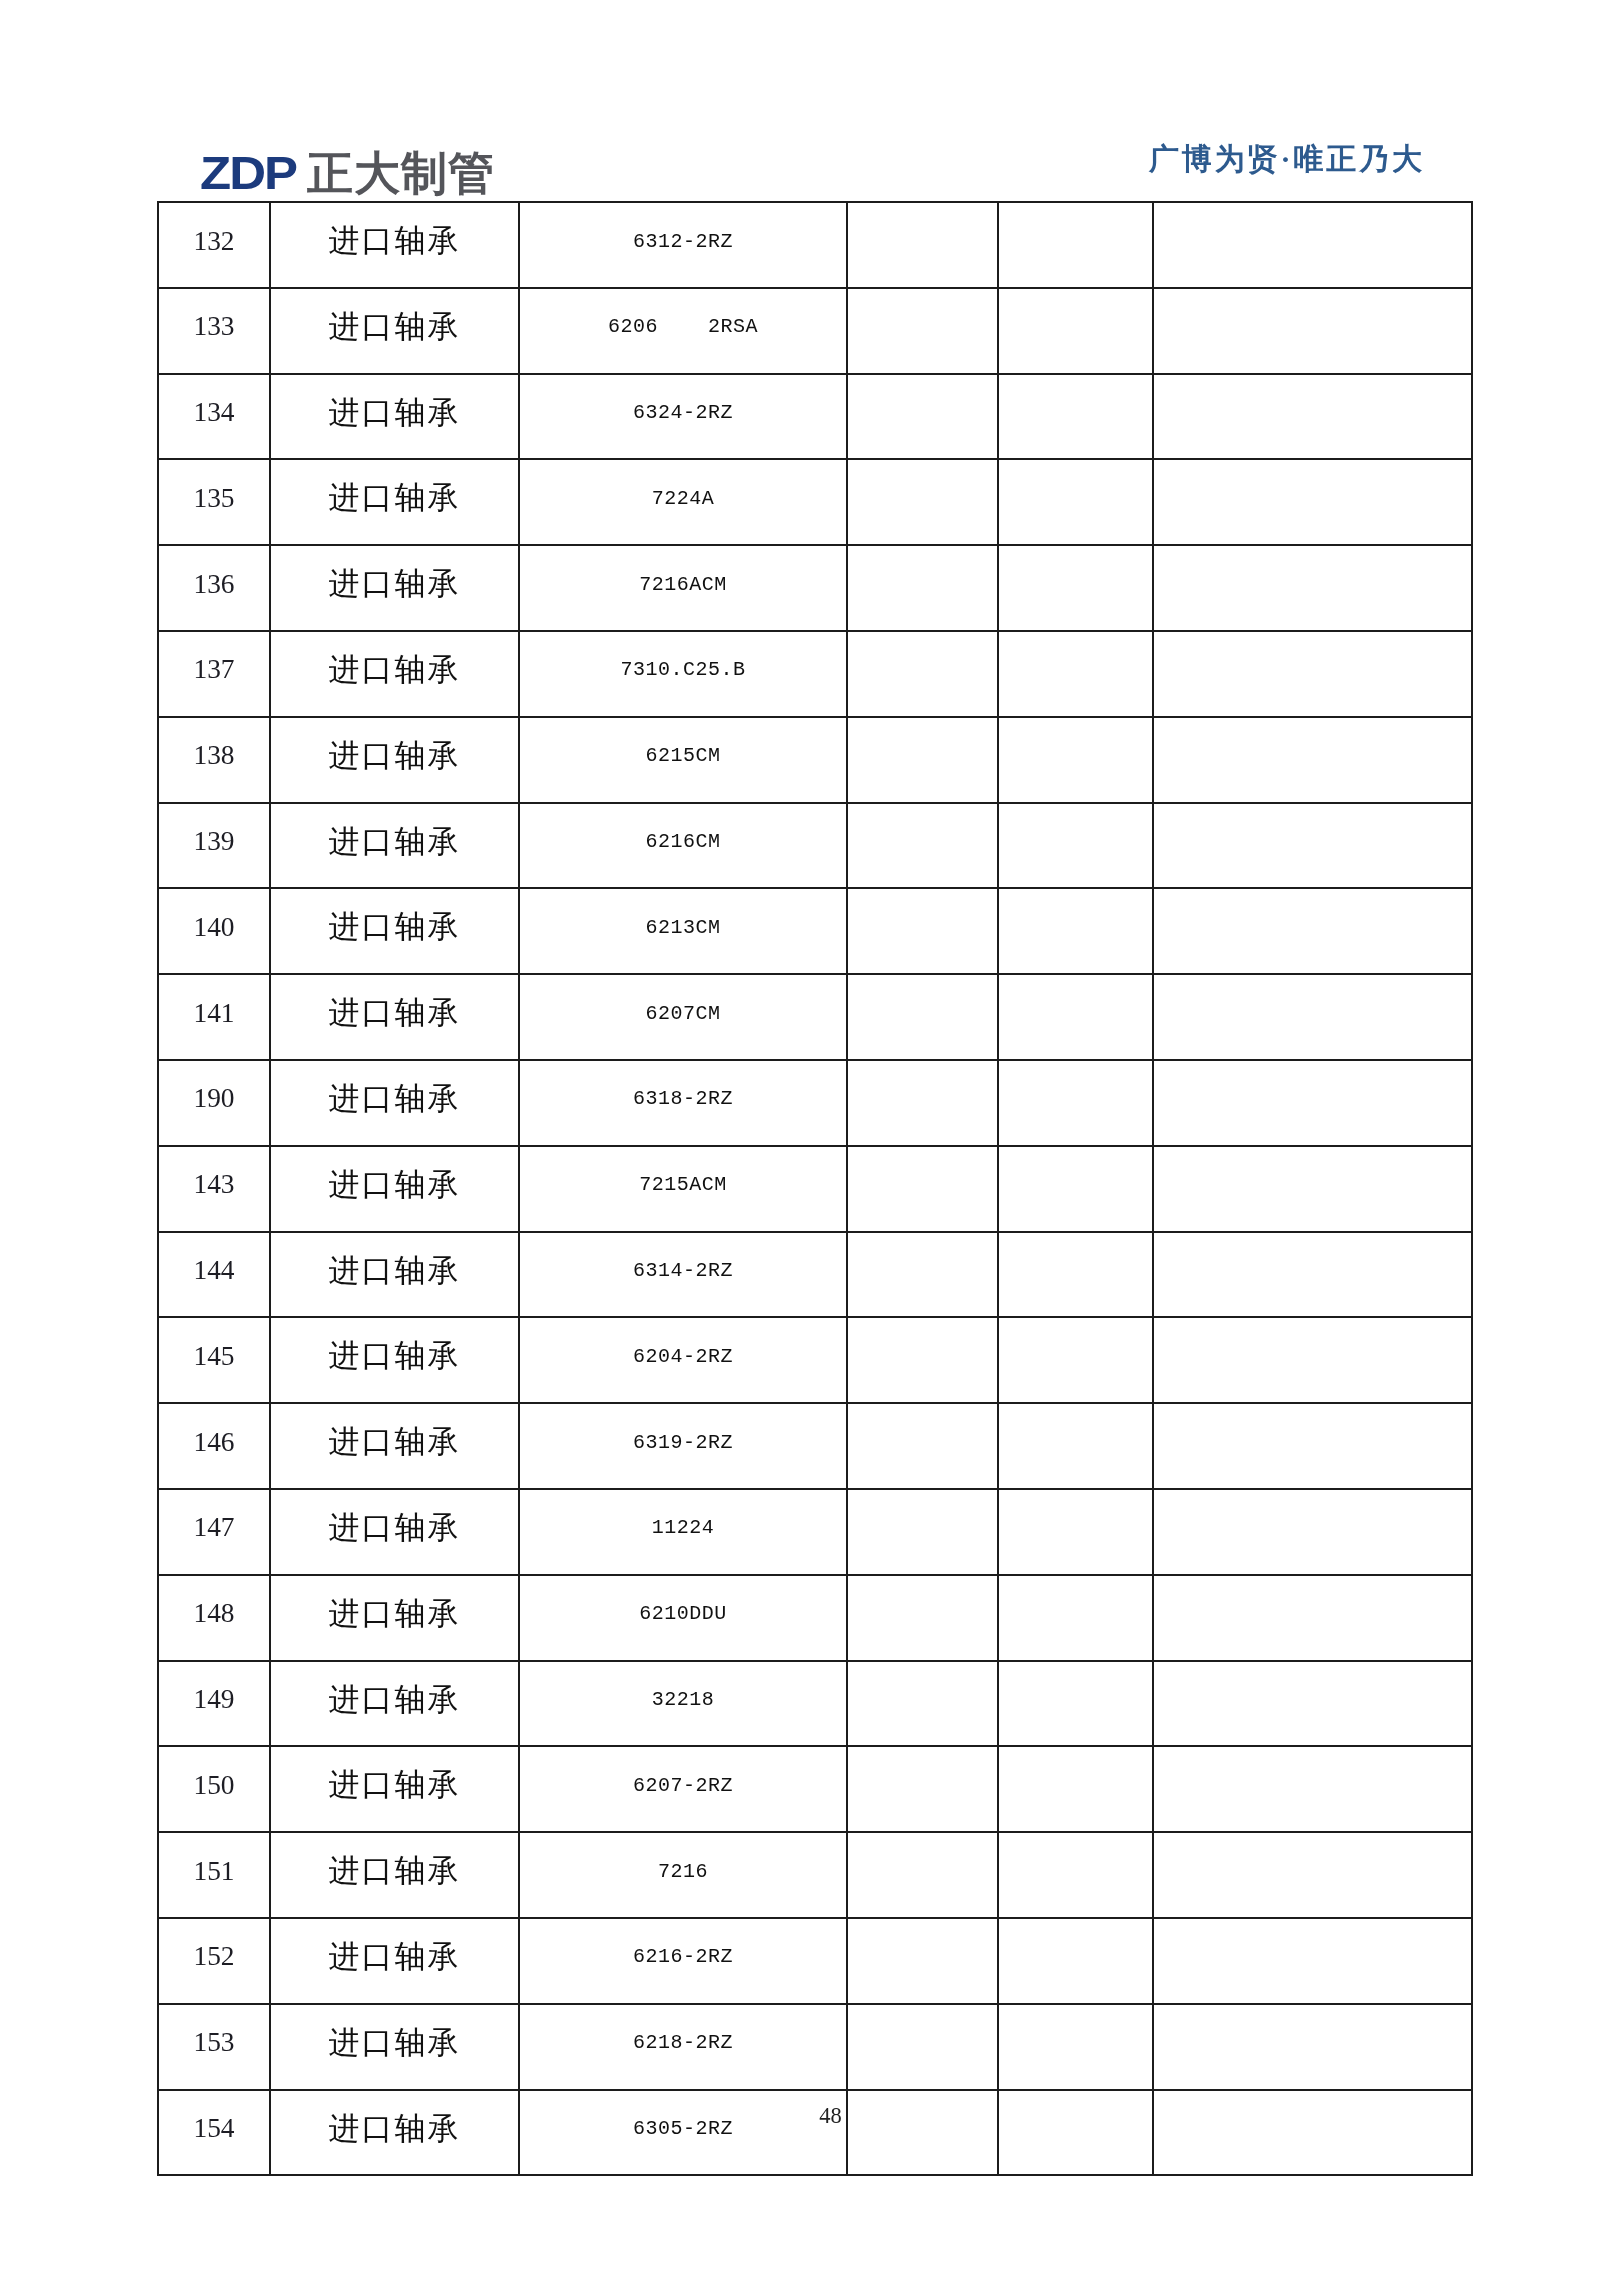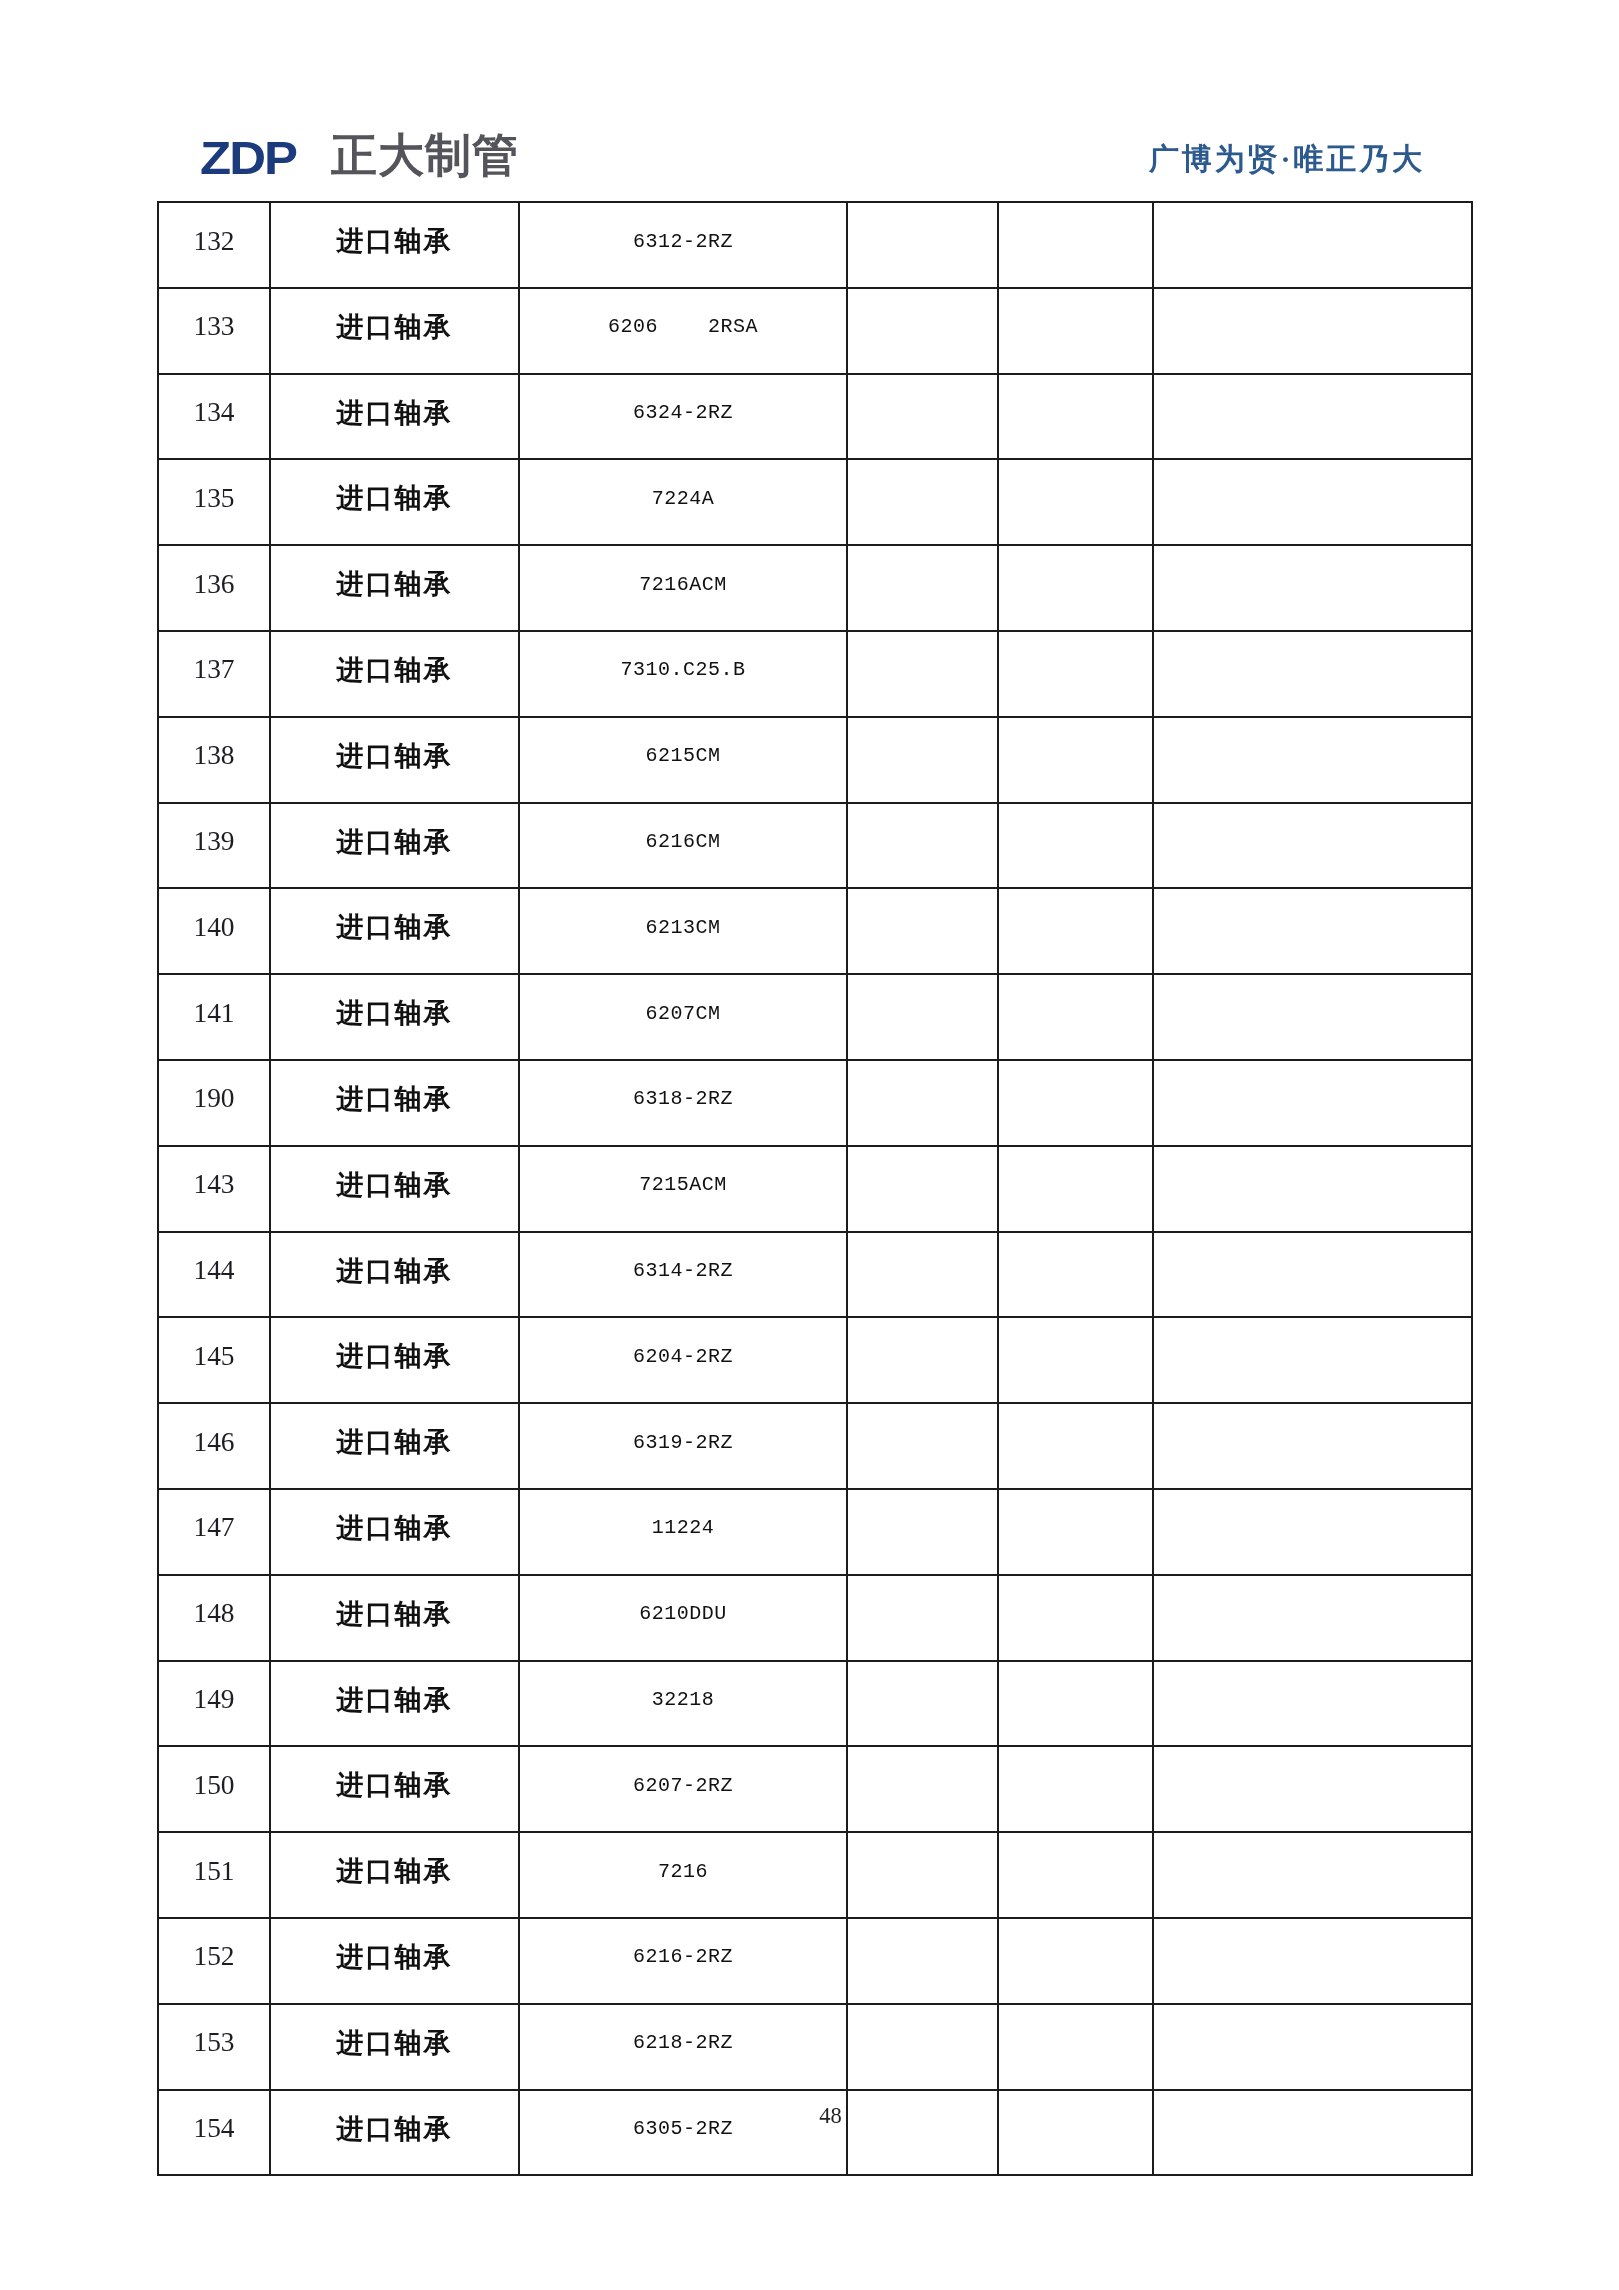--- a/index.html
+++ b/index.html
@@ -8,22 +8,22 @@
     width:1619px;height:2291px;
     background:#ffffff;
     font-family:"Liberation Sans", sans-serif;
     overflow:hidden;
   }
   
   #header{
     position:absolute;left:0;top:127px;width:1619px;height:69px;
   }
   #logo{
-    position:absolute;left:200px;top:5px;height:63px;
-    display:flex;gap:35px;
+    position:absolute;left:200px;top:14px;height:63px;
+    display:flex;align-items:center;gap:11px;
   }
   #logo .zdp{
     font-family:"Liberation Sans", sans-serif;
     font-weight:900;font-style:normal;
     font-size:51px;line-height:1;
     color:#1c3b7d;letter-spacing:-2px;
     transform:scaleY(0.92);
   }
   #logo .company{
     font-family:"Liberation Sans", sans-serif;
@@ -57,22 +57,22 @@
     text-align:center;
     vertical-align:middle;
     overflow:hidden;
   }
   td.row-no{
     font-family:"Liberation Serif", serif;
     font-size:27.4px;color:#1d1d24;
   }
   td.category{
     font-family:"Liberation Sans", sans-serif;
-    font-weight:700;
-    font-size:27px;color:#111111;
+    font-weight:400;
+    font-size:31px;color:#111111;
     letter-spacing:2px;
   }
   td.part{
     font-family:"Liberation Mono", monospace;
     font-size:20px;color:#111111;
     letter-spacing:0.5px;
     white-space:pre;
   }
   
   #page-number{

